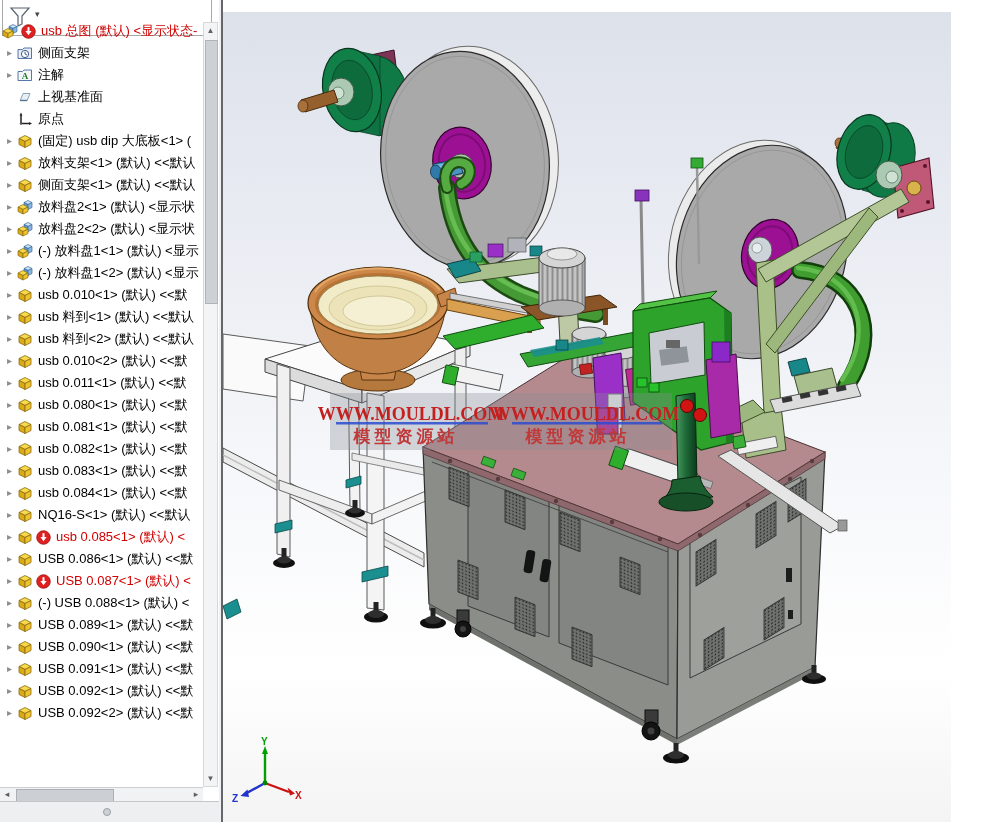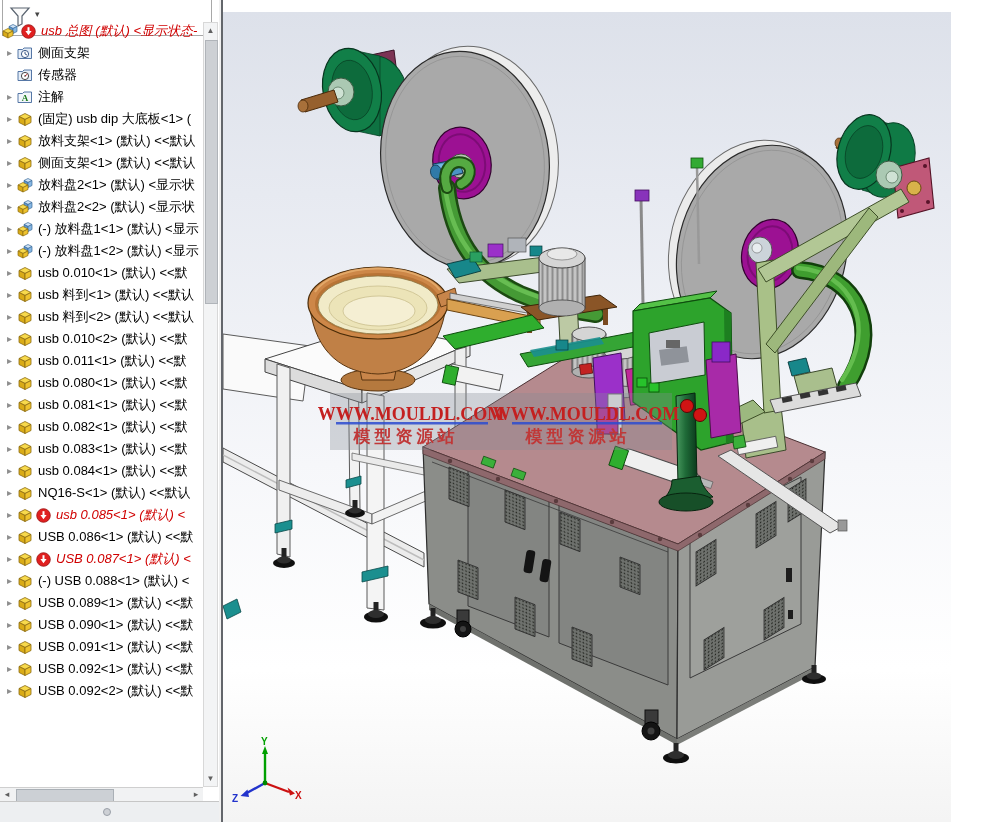--- a/index.html
+++ b/index.html
@@ -7,21 +7,21 @@
        font-family:"Liberation Sans","DejaVu Sans",sans-serif;}
   
   .panel{position:absolute;left:0;top:0;width:219px;height:822px;background:#fff;}
   .filterbox{position:absolute;left:2px;top:-8px;width:208px;height:42px;
              border:1px solid #a8a8a8;background:#fff;}
   .filterbox .funnel{position:absolute;left:5px;top:12px;}
   .filterbox .caret{position:absolute;left:32px;top:16px;font-size:9px;color:#444;}
   .tree{position:absolute;left:2px;top:20px;width:201px;height:768px;overflow:hidden;}
   .trow{display:flex;align-items:center;height:22px;white-space:nowrap;overflow:hidden;
         font-size:13px;color:#000;}
-  .trow.red .tlabel{color:#d00000;font-style:italic;}
+  .trow.red .tlabel{color:#d00000;}
   .arr{flex:0 0 15px;width:15px;text-align:center;font-size:10px;color:#8e8e8e;line-height:22px;}
   .ticon{flex:0 0 19px;width:19px;display:flex;align-items:center;}
   .badge{flex:0 0 18px;width:18px;display:flex;align-items:center;}
   .tlabel{padding-left:2px;}
   
   .vscroll{position:absolute;left:203px;top:22px;width:15px;height:765px;background:#f3f4f5;
            border:1px solid #d8d8d8;box-sizing:border-box;}
   .vs-up,.vs-down{position:absolute;left:0;width:13px;height:15px;text-align:center;
                   font-size:8px;color:#606060;line-height:15px;background:#f3f4f5;}
   .vs-up{top:0;} .vs-down{bottom:0;}
@@ -83,40 +83,50 @@
         <span class="ticon">
           <svg width="16" height="16" viewBox="0 0 16 16">
             <path d="M1,4.5 L5.5,4.5 L7,3 L14.5,3 L14.5,13.5 L1,13.5 Z" fill="#e4edf8" stroke="#44699c" stroke-width="0.9"></path>
             <circle cx="8" cy="9" r="3.6" fill="#fff" stroke="#2a4a7a" stroke-width="0.9"></circle>
             <path d="M8,6.8 L8,9 L10,10" stroke="#2a4a7a" stroke-width="0.9" fill="none"></path>
           </svg>
         </span>
         <span class="tlabel">侧面支架</span>
       </div>
       <div class="trow">
-        <span class="arr"></span>
-        <span class="ticon">
-          <svg width="16" height="16" viewBox="0 0 16 16">
-            <path d="M1,4.5 L5.5,4.5 L7,3 L14.5,3 L14.5,13.5 L1,13.5 Z" fill="#e4edf8" stroke="#44699c" stroke-width="0.9"></path>
-            <circle cx="8" cy="9" r="3.6" fill="#fff" stroke="#333" stroke-width="0.9"></circle>
-            <path d="M8,9 L10.3,7.2" stroke="#cc2222" stroke-width="1"></path>
-            <circle cx="8" cy="9" r="0.8" fill="#333"></circle>
-          </svg>
-        </span>
-        <span class="tlabel">传感器</span>
-      </div>
-      <div class="trow">
         <span class="arr">▸</span>
         <span class="ticon">
           <svg width="16" height="16" viewBox="0 0 16 16">
             <path d="M1,4.5 L5.5,4.5 L7,3 L14.5,3 L14.5,13.5 L1,13.5 Z" fill="#f2f6fb" stroke="#44699c" stroke-width="0.9"></path>
             <text x="8" y="12" font-size="9" font-weight="bold" fill="#1c7a1c" text-anchor="middle" font-family="serif">A</text>
           </svg>
         </span>
         <span class="tlabel">注解</span>
+      </div>
+      <div class="trow">
+        <span class="arr"></span>
+        <span class="ticon">
+          <svg width="16" height="16" viewBox="0 0 16 16">
+            <polygon points="3.2,11.5 6,4.5 13,4.5 10.2,11.5" fill="#e8eef5" stroke="#8098b0" stroke-width="0.9"></polygon>
+            <line x1="3.2" y1="11.5" x2="10.2" y2="11.5" stroke="#5a7490" stroke-width="1.4"></line>
+          </svg>
+        </span>
+        <span class="tlabel">上视基准面</span>
+      </div>
+      <div class="trow">
+        <span class="arr"></span>
+        <span class="ticon">
+          <svg width="16" height="16" viewBox="0 0 16 16">
+            <path d="M4,3.5 L4,12.5 L13,12.5" fill="none" stroke="#222" stroke-width="1.5"></path>
+            <polygon points="2.6,4.5 5.4,4.5 4,1.5" fill="#222"></polygon>
+            <polygon points="12,11.1 12,13.9 15,12.5" fill="#222"></polygon>
+            <circle cx="4" cy="12.5" r="1.2" fill="#555"></circle>
+          </svg>
+        </span>
+        <span class="tlabel">原点</span>
       </div>
       <div class="trow">
         <span class="arr">▸</span>
         <span class="ticon">
           <svg width="16" height="16" viewBox="0 0 16 16">
             <polygon points="2,5.5 8,2.5 14,5.5 8,8.5" fill="#f7d94c" stroke="#8a6a10" stroke-width="0.8"></polygon>
             <polygon points="2,5.5 8,8.5 8,14.5 2,11.5" fill="#d9ab17" stroke="#8a6a10" stroke-width="0.8"></polygon>
             <polygon points="14,5.5 8,8.5 8,14.5 14,11.5" fill="#eec32e" stroke="#8a6a10" stroke-width="0.8"></polygon>
           </svg>
         </span>

